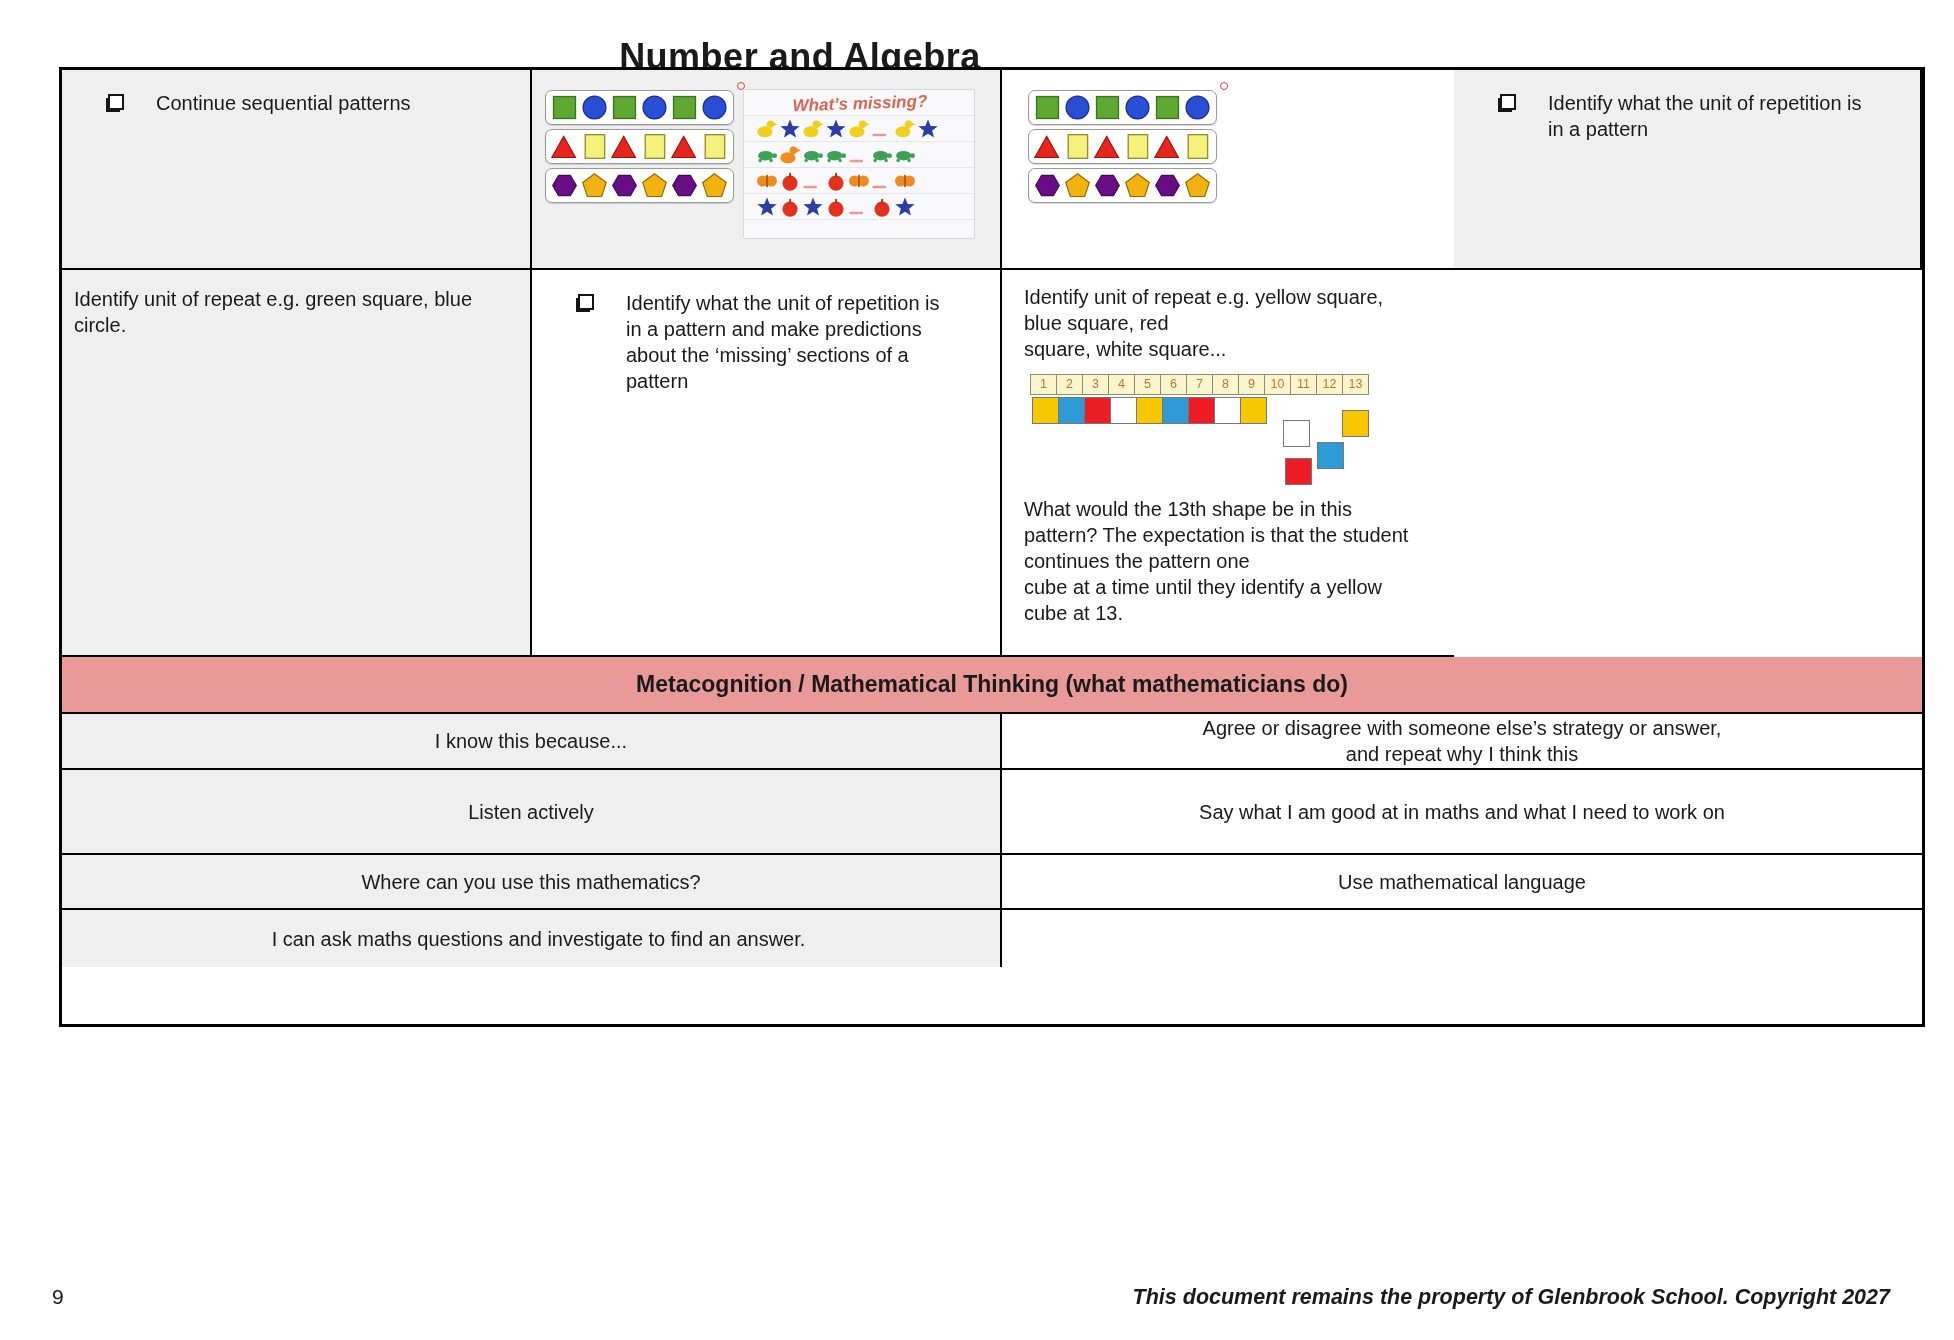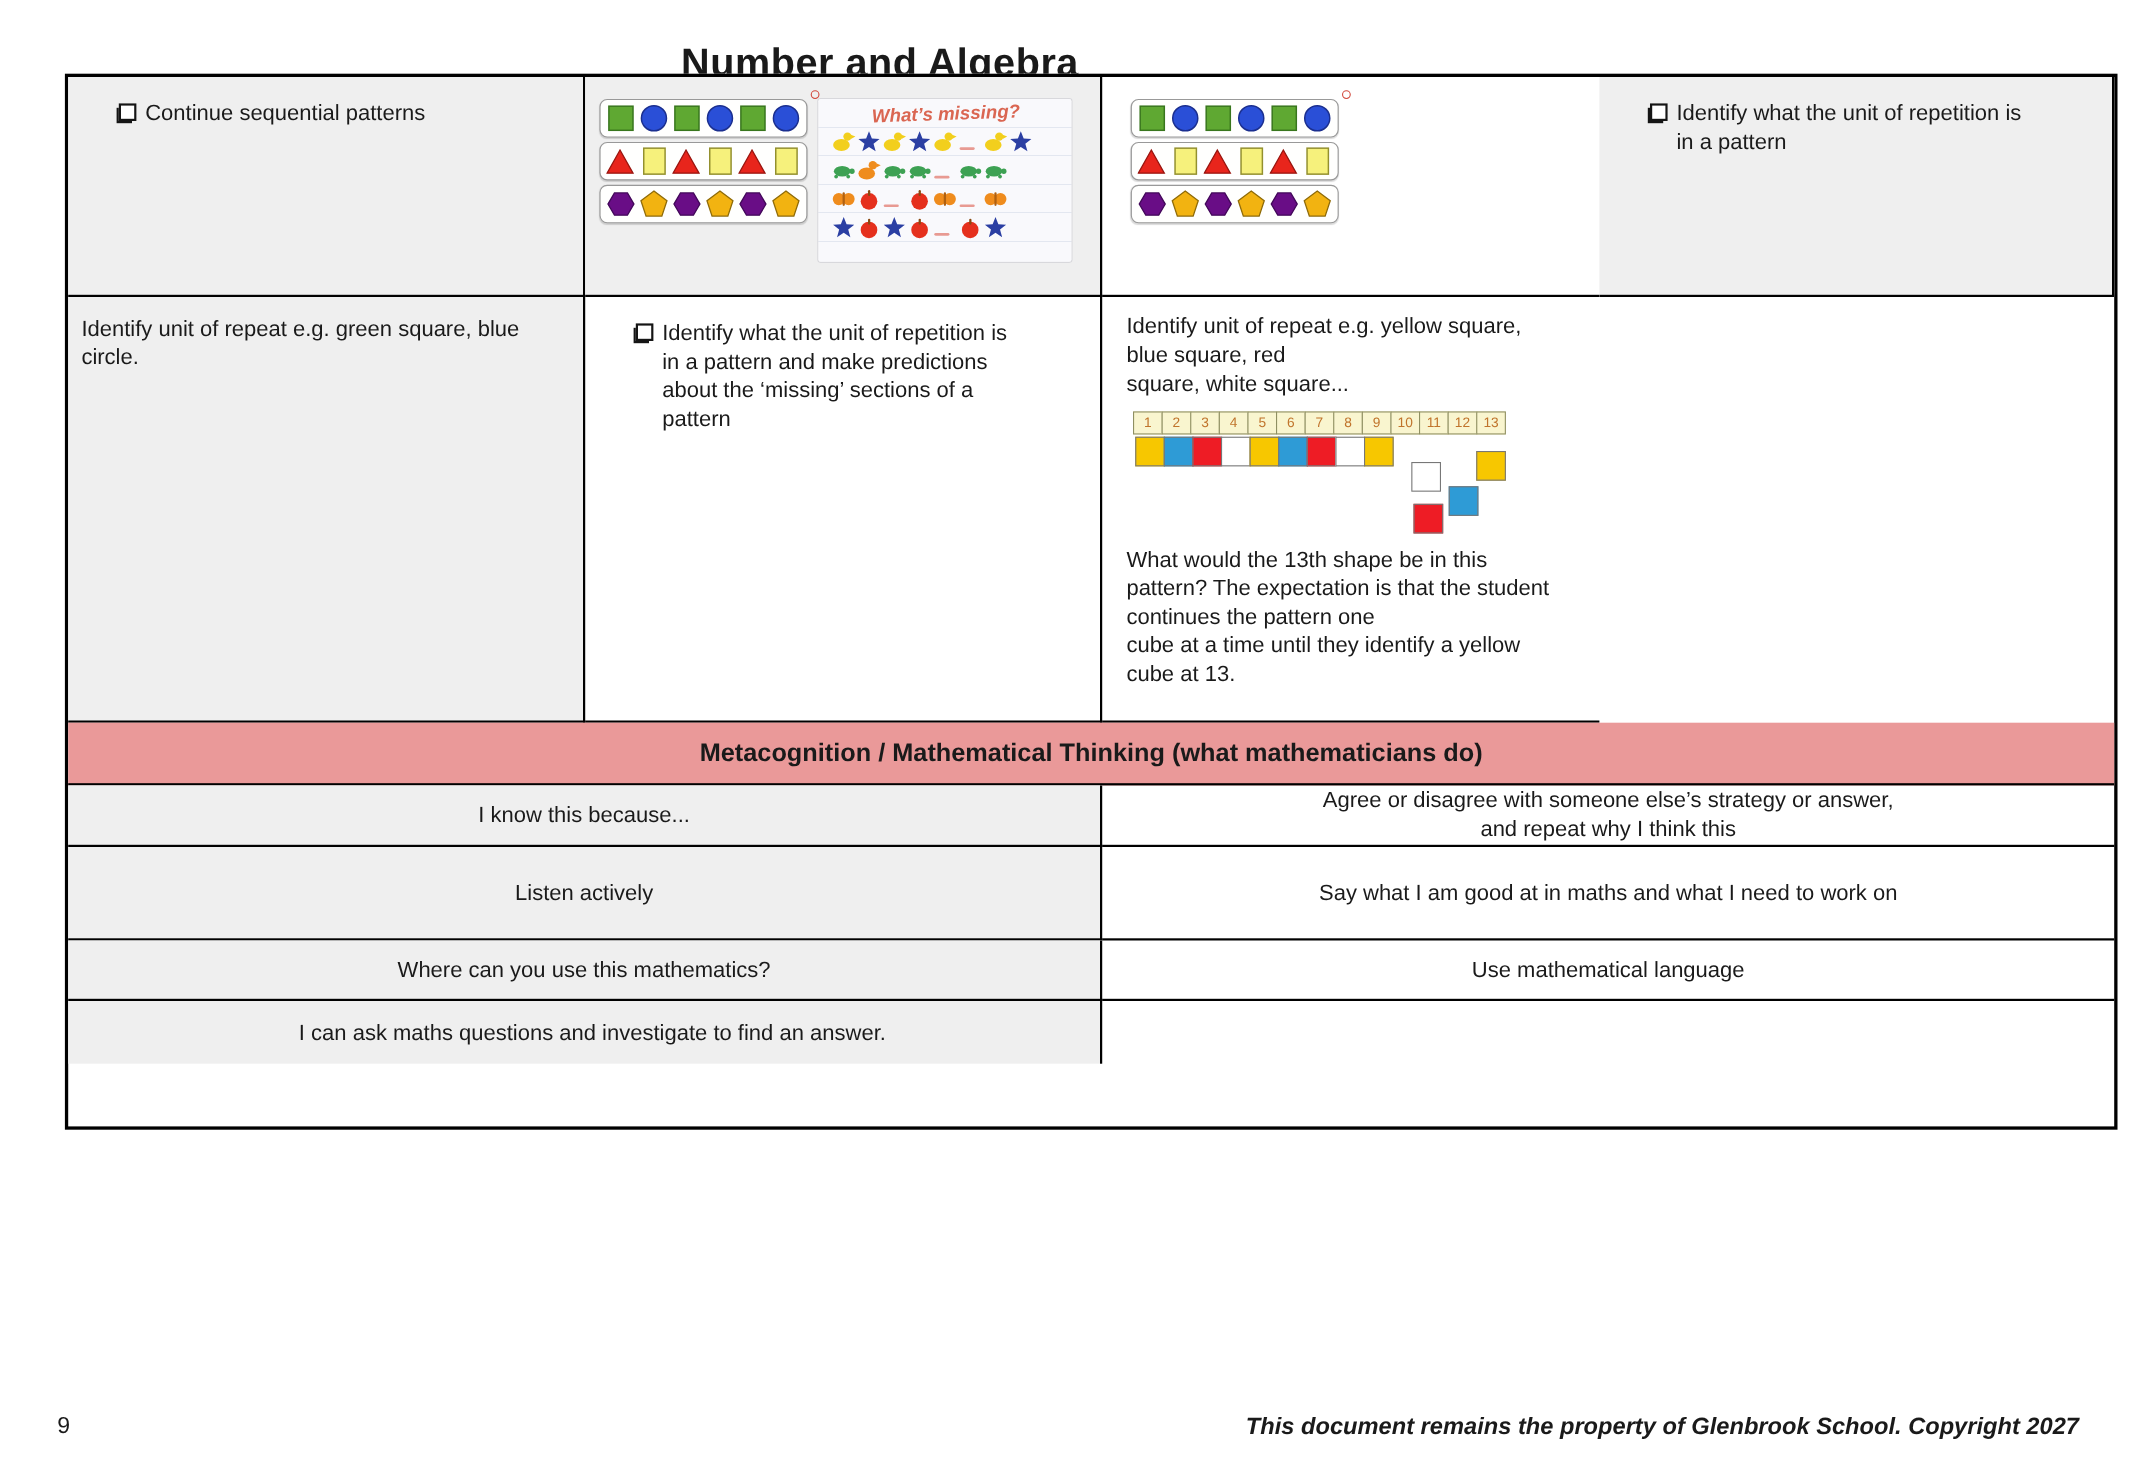--- a/index.html
+++ b/index.html
@@ -11,21 +11,21 @@
   .tbl{position:absolute;left:59px;top:67px;display:grid;
        grid-template-columns:470px 470px 452px 468px;
        grid-template-rows:200px 387px 57px 56px 85px 55px 57px 57px;
        border:3px solid #000;background:#fff;}
   .cell{border-right:2px solid #000;border-bottom:2px solid #000;box-sizing:border-box;
         font-size:20px;line-height:1.3;}
   .noR{border-right:none;} .noB{border-bottom:none;padding-left:15px;}
   .gray{background:#efefef;}
   .prewrap{white-space:pre-line;}
   
-  .item{display:flex;align-items:flex-start;gap:8px;padding:20px 12px 0 46px;}
+  .item{display:flex;align-items:flex-start;gap:32px;padding:20px 12px 0 46px;}
   .cb{flex:none;width:12px;height:12px;border:2px solid #151515;margin-top:4px;
       box-shadow:-3px 3px 0 -1px #151515;background:#fff;}
   .plain{padding:16px 10px 0 12px;}
   .c4pad{padding:14px 27px 0 22px;}
   
   .hdr{grid-column:1/5;display:flex;align-items:center;justify-content:center;
        font-size:23px;font-weight:bold;}
   .mleft{grid-column:1/3;display:flex;align-items:center;justify-content:center;text-align:center;}
   .mright{grid-column:3/5;display:flex;align-items:center;justify-content:center;text-align:center;}
   

